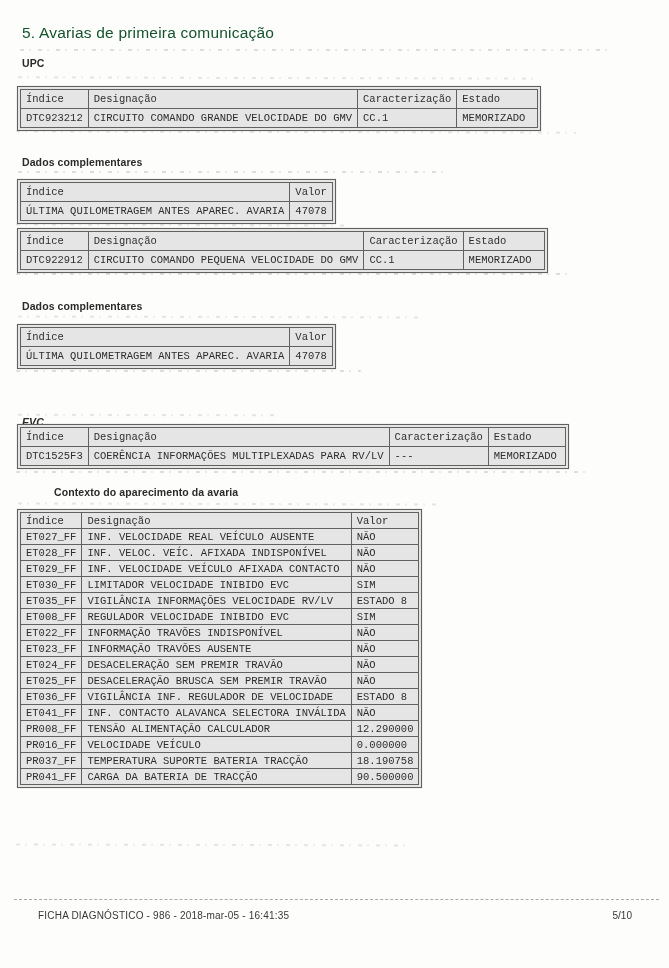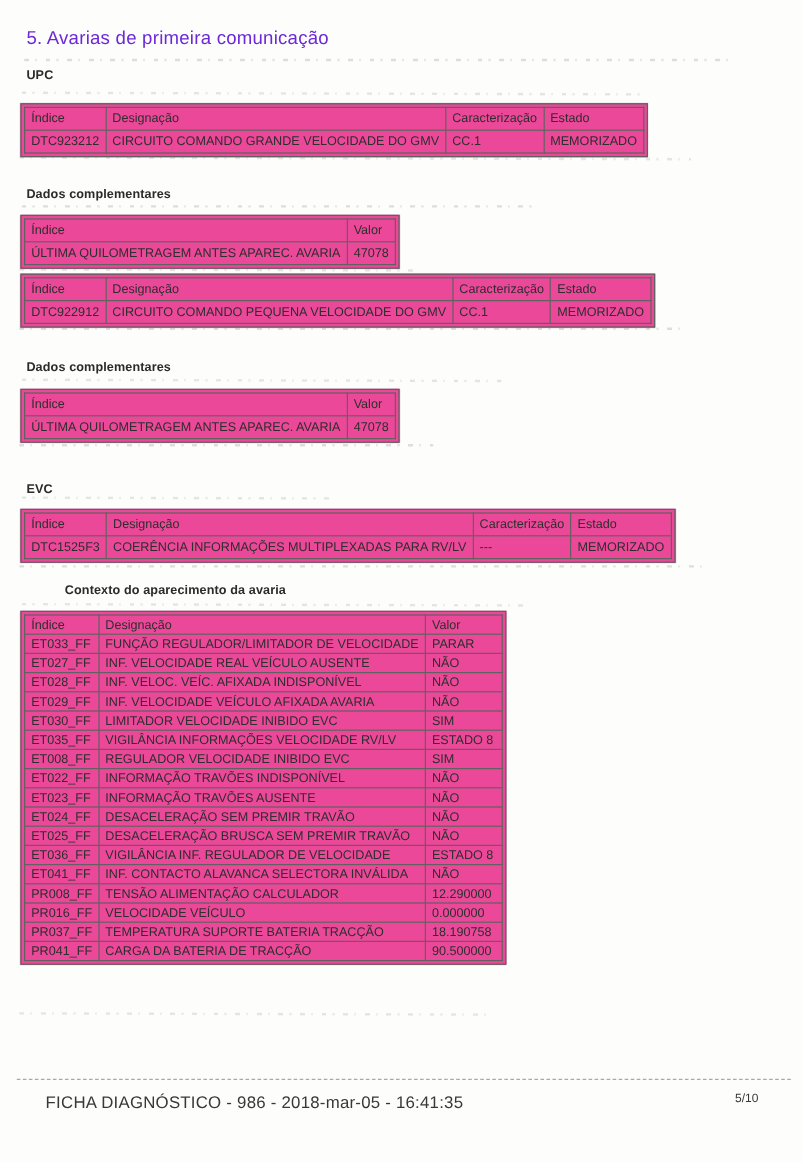--- a/index.html
+++ b/index.html
@@ -8,33 +8,34 @@
     background:#fcfcfa;
     font-family:"Liberation Sans", sans-serif;
     color:#2e2e2e;
     position:relative;
     overflow:hidden;
   }
   .page { position:absolute; inset:0; background:#fdfdfb; }
 
   .title {
     position:absolute; left:22px; top:24px; margin:0;
-    font-size:15.5px; font-weight:500; letter-spacing:.2px; color:#6d28d9;
+    font-size:15.5px; font-weight:500; letter-spacing:.2px; color:#14532d;
   }
   .h-label {
     position:absolute; left:22px;
     font-size:10.5px; font-weight:bold; color:#2b2b2b; letter-spacing:.1px;text-align:center;
   }
 
   .tblwrap {
     position:absolute;
     border:1.5px solid #606060;
     padding:2px;
-    background:#ec4899;
+    background:#e5e5e5;
     box-shadow:0 0 1px rgba(60,60,60,.35);
+    font-family:Liberation Mono, monospace;
   }
   .tblwrap table {
     border-collapse:collapse; table-layout:fixed;
     font-size:10.5px; color:#2e2e2e;
   }
   .tblwrap th, .tblwrap td {
     border:1px solid #616161;
     padding:3px 5px;
     text-align:left; font-weight:normal;
     white-space:nowrap; overflow:hidden;
@@ -50,21 +51,21 @@
       rgba(125,125,125,.35) 9px 11px, transparent 11px 18px);
   }
   .artifact.alt { transform:rotate(.15deg); opacity:.35; }
 
   .footer-line {
     position:absolute; left:14px; top:899px; width:645px; height:0;
     border-top:1.5px dashed #9b9b9b; opacity:.85;
   }
   .footer-left {
     position:absolute; left:18px; top:910px;
-    font-size:14px; color:#383838; letter-spacing:.2px;padding-left:20px;
+    font-size:10px; color:#383838; letter-spacing:.2px;padding-left:20px;
   }
   .footer-page {
     position:absolute; right:37px; top:910px;
     font-size:10px; color:#383838;
   }
 </style>
 </head>
 <body>
 
 <div class="page">
@@ -179,21 +180,21 @@
       </thead>
       <tbody>
           <tr>
             <td>ÚLTIMA QUILOMETRAGEM ANTES APAREC. AVARIA</td>
             <td>47078</td>
           </tr>
         </tbody>
     </table>
   </div>
 
-  <div class="h-label" style="top:402px;">EVC</div>
+  <div class="h-label" style="top:416px;font-style:italic;">EVC</div>
 
   <div class="tblwrap" style="left:17px; top:424px;">
     <table>
       <colgroup>
           <col style="width:64px">
           <col style="width:283px">
           <col style="width:76px">
           <col style="width:77px">
         </colgroup>
       <thead>
@@ -226,37 +227,32 @@
         </colgroup>
       <thead>
         <tr>
             <th>Índice</th>
             <th>Designação</th>
             <th>Valor</th>
           </tr>
       </thead>
       <tbody>
           <tr>
-            <td>ET033_FF</td>
-            <td>FUNÇÃO REGULADOR/LIMITADOR DE VELOCIDADE</td>
-            <td>PARAR</td>
-          </tr>
-          <tr>
             <td>ET027_FF</td>
             <td>INF. VELOCIDADE REAL VEÍCULO AUSENTE</td>
             <td>NÃO</td>
           </tr>
           <tr>
             <td>ET028_FF</td>
             <td>INF. VELOC. VEÍC. AFIXADA INDISPONÍVEL</td>
             <td>NÃO</td>
           </tr>
           <tr>
             <td>ET029_FF</td>
-            <td>INF. VELOCIDADE VEÍCULO AFIXADA AVARIA</td>
+            <td>INF. VELOCIDADE VEÍCULO AFIXADA CONTACTO</td>
             <td>NÃO</td>
           </tr>
           <tr>
             <td>ET030_FF</td>
             <td>LIMITADOR VELOCIDADE INIBIDO EVC</td>
             <td>SIM</td>
           </tr>
           <tr>
             <td>ET035_FF</td>
             <td>VIGILÂNCIA INFORMAÇÕES VELOCIDADE RV/LV</td>

